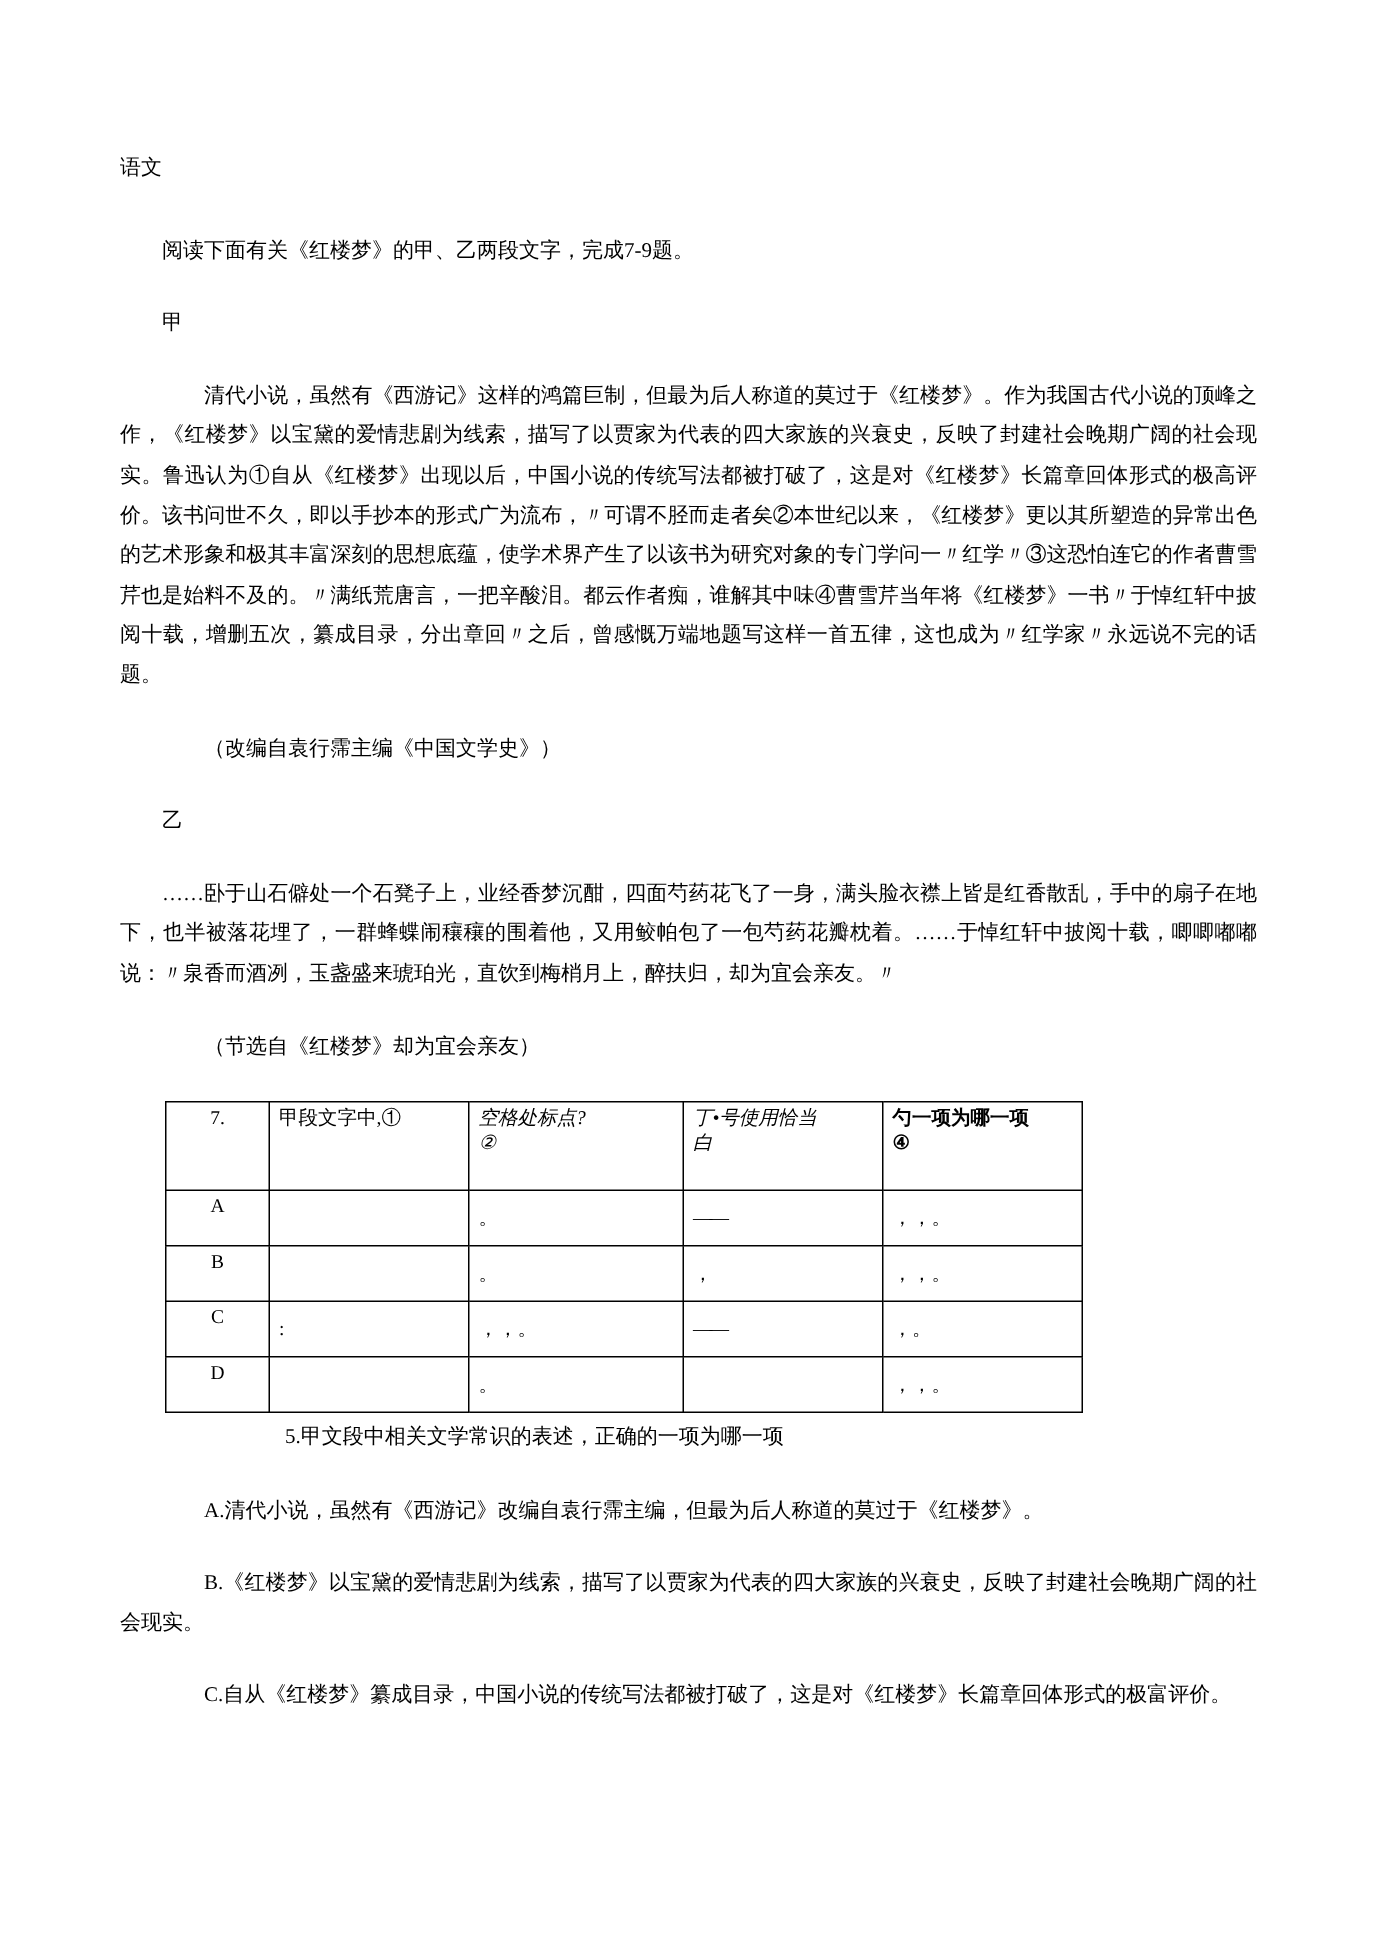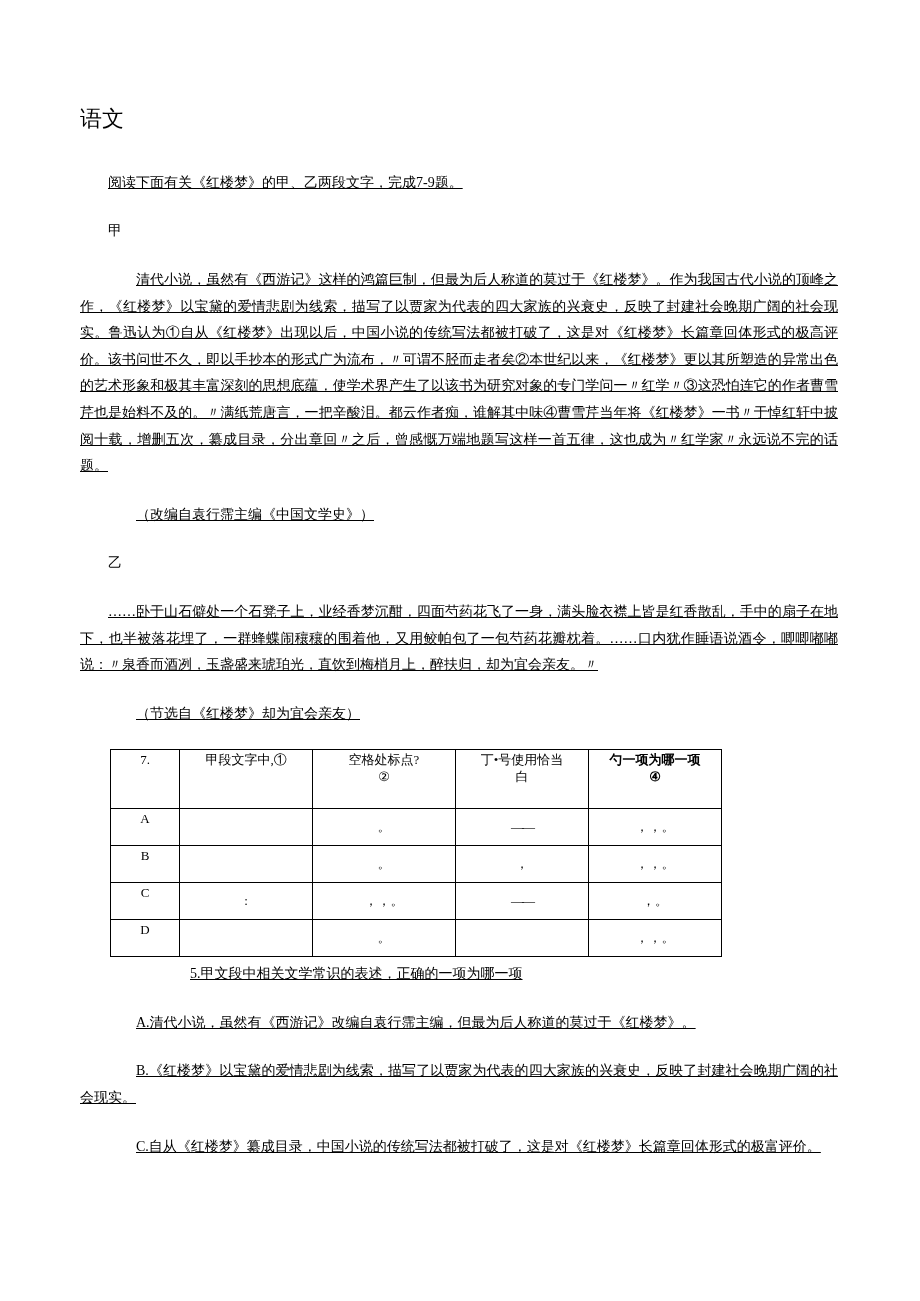--- a/index.html
+++ b/index.html
@@ -10,60 +10,57 @@
   }
   body {
     font-family: "SimSun", "宋体", serif;
     font-size: 14px;
     color: #000000;
     line-height: 1.9;
     padding: 100px 80px 60px 80px;
     box-sizing: border-box;
   }
   .title {
-    font-size: 22px;
+    font-size: 14px;
     font-weight: normal;
     margin-bottom: 28px;
-    font-family: Liberation Mono, monospace;
   }
   .para {
     margin: 0 2px 22px 0;
     text-align: justify;
-    text-decoration: underline;
   }
   .indent1 { text-indent: 2em; }
   .indent2 { text-indent: 4em; }
   .section-label {
     text-indent: 2em;
     margin: 0 0 22px 0;
   }
   table.punct {
     border-collapse: collapse;
     margin: 4px 0 4px 30px;
     width: 520px;
     table-layout: fixed;
   }
   table.punct td {
     border: 1px solid #000;
     height: 32px;
     padding: 2px 6px;
     vertical-align: middle;
-    text-align: center;
     font-size: 13px;
     line-height: 1.3;
   }
   table.punct tr.headrow td {
     height: 54px;
     vertical-align: top;
     padding-top: 2px;
   }
   table.punct .col-q { width: 56px; text-align: center; vertical-align: top; }
   table.punct .col-1 { width: 120px; }
-  table.punct .col-2 { width: 130px; }
-  table.punct .col-3 { width: 120px; }
+  table.punct .col-2 { width: 130px; font-style: italic; }
+  table.punct .col-3 { width: 120px; font-style: italic; }
   table.punct .col-4 { width: 120px; font-weight: bold; }
   .top-align { vertical-align: top !important; }
   .dash { letter-spacing: -2px; }
   .after-table {
     margin-top: 4px;
     margin-left: 110px;
   }
 </style>
 </head>
 <body>
@@ -73,21 +70,21 @@
 <p class="para indent1">阅读下面有关《红楼梦》的甲、乙两段文字，完成7-9题。</p>
 
 <p class="section-label">甲</p>
 
 <p class="para indent2">清代小说，虽然有《西游记》这样的鸿篇巨制，但最为后人称道的莫过于《红楼梦》。作为我国古代小说的顶峰之作，《红楼梦》以宝黛的爱情悲剧为线索，描写了以贾家为代表的四大家族的兴衰史，反映了封建社会晚期广阔的社会现实。鲁迅认为①自从《红楼梦》出现以后，中国小说的传统写法都被打破了，这是对《红楼梦》长篇章回体形式的极高评价。该书问世不久，即以手抄本的形式广为流布，〃可谓不胫而走者矣②本世纪以来，《红楼梦》更以其所塑造的异常出色的艺术形象和极其丰富深刻的思想底蕴，使学术界产生了以该书为研究对象的专门学问一〃红学〃③这恐怕连它的作者曹雪芹也是始料不及的。〃满纸荒唐言，一把辛酸泪。都云作者痴，谁解其中味④曹雪芹当年将《红楼梦》一书〃于悼红轩中披阅十载，增删五次，纂成目录，分出章回〃之后，曾感慨万端地题写这样一首五律，这也成为〃红学家〃永远说不完的话题。</p>
 
 <p class="para indent2">（改编自袁行霈主编《中国文学史》）</p>
 
 <p class="section-label">乙</p>
 
-<p class="para indent1">……卧于山石僻处一个石凳子上，业经香梦沉酣，四面芍药花飞了一身，满头脸衣襟上皆是红香散乱，手中的扇子在地下，也半被落花埋了，一群蜂蝶闹穰穰的围着他，又用鲛帕包了一包芍药花瓣枕着。……口内犹作睡语说酒令，唧唧嘟嘟说：〃泉香而酒冽，玉盏盛来琥珀光，直饮到梅梢月上，醉扶归，却为宜会亲友。〃</p>
+<p class="para indent1">……卧于山石僻处一个石凳子上，业经香梦沉酣，四面芍药花飞了一身，满头脸衣襟上皆是红香散乱，手中的扇子在地下，也半被落花埋了，一群蜂蝶闹穰穰的围着他，又用鲛帕包了一包芍药花瓣枕着。……于悼红轩中披阅十载，唧唧嘟嘟说：〃泉香而酒冽，玉盏盛来琥珀光，直饮到梅梢月上，醉扶归，却为宜会亲友。〃</p>
 
 <p class="para indent2">（节选自《红楼梦》却为宜会亲友）</p>
 
 <table class="punct">
   <tbody>
       <tr class="headrow">
     <td class="col-q top-align">7.</td>
     <td class="col-1">
       <div></div>
       <div>甲段文字中,①</div>

